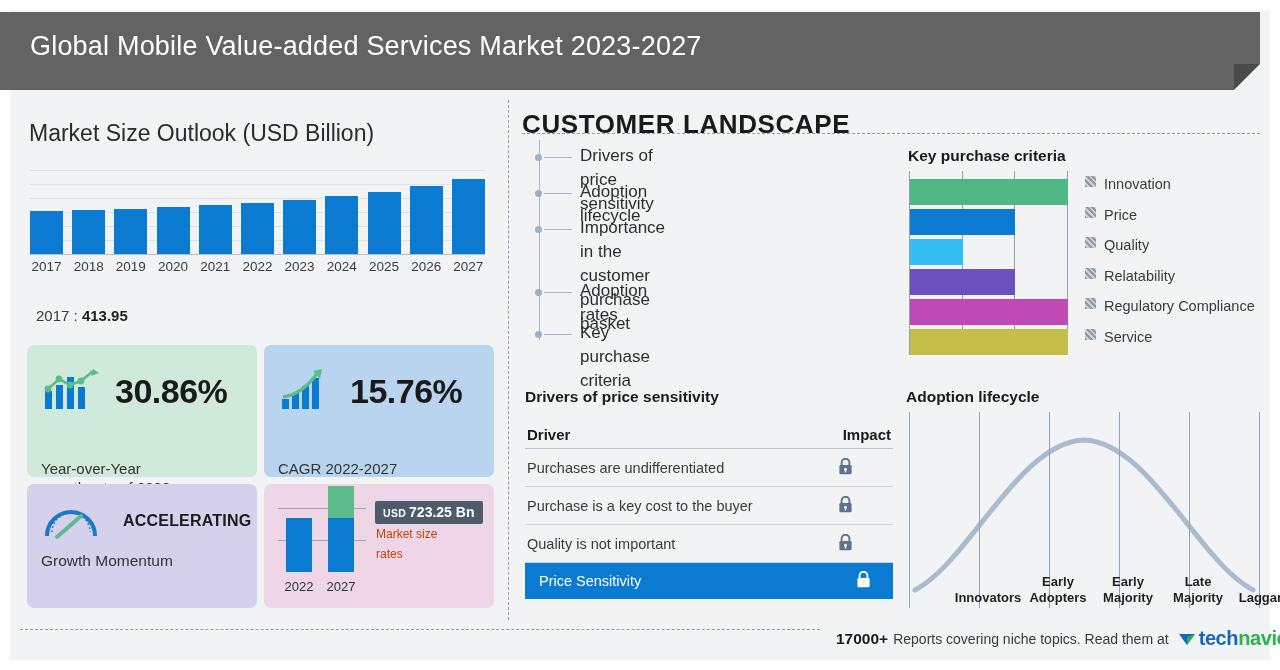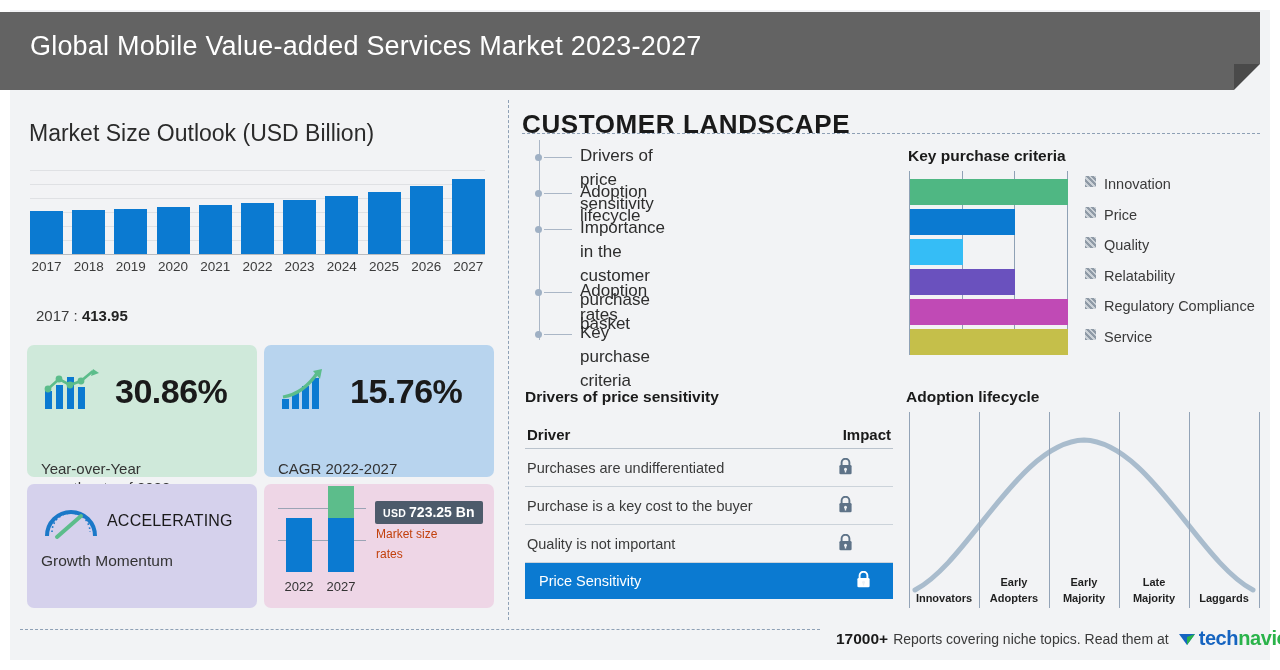--- a/index.html
+++ b/index.html
@@ -200,24 +200,24 @@
   }
   .kpi-icon {
     position: absolute;
     left: 14px;
     top: 22px;
     width: 62px;
     height: 46px;
   }
   .mom-label {
     position: absolute;
-    left: 80px;
+    left: 96px;
     top: 28px;
     font-size: 16px;
-    font-weight: normal;
+    font-weight: bold;
     color: #1a1a1a;
     letter-spacing: 0.2px;
   }
   .mom-sub {
     position: absolute;
     left: 14px;
     top: 68px;
     font-size: 15.5px;
     color: #333;
   }
@@ -462,26 +462,27 @@
   .al-vline {
     position: absolute;
     top: 0;
     width: 1px;
     height: 196px;
     background: #93a3b7;
   }
   .al-label {
     position: absolute;
     bottom: 2px;
-    font-size: 11px;
+    font-size: 13px;
     font-weight: bold;
     color: #1f1f1f;
     text-align: center;
     line-height: 16px;
     white-space: pre-line;
+    margin-left: 44px;
   }
 
   
   .footer {
     position: absolute;
     left: 836px;
     top: 627px;
     display: flex;
     align-items: center;
     font-size: 14px;

